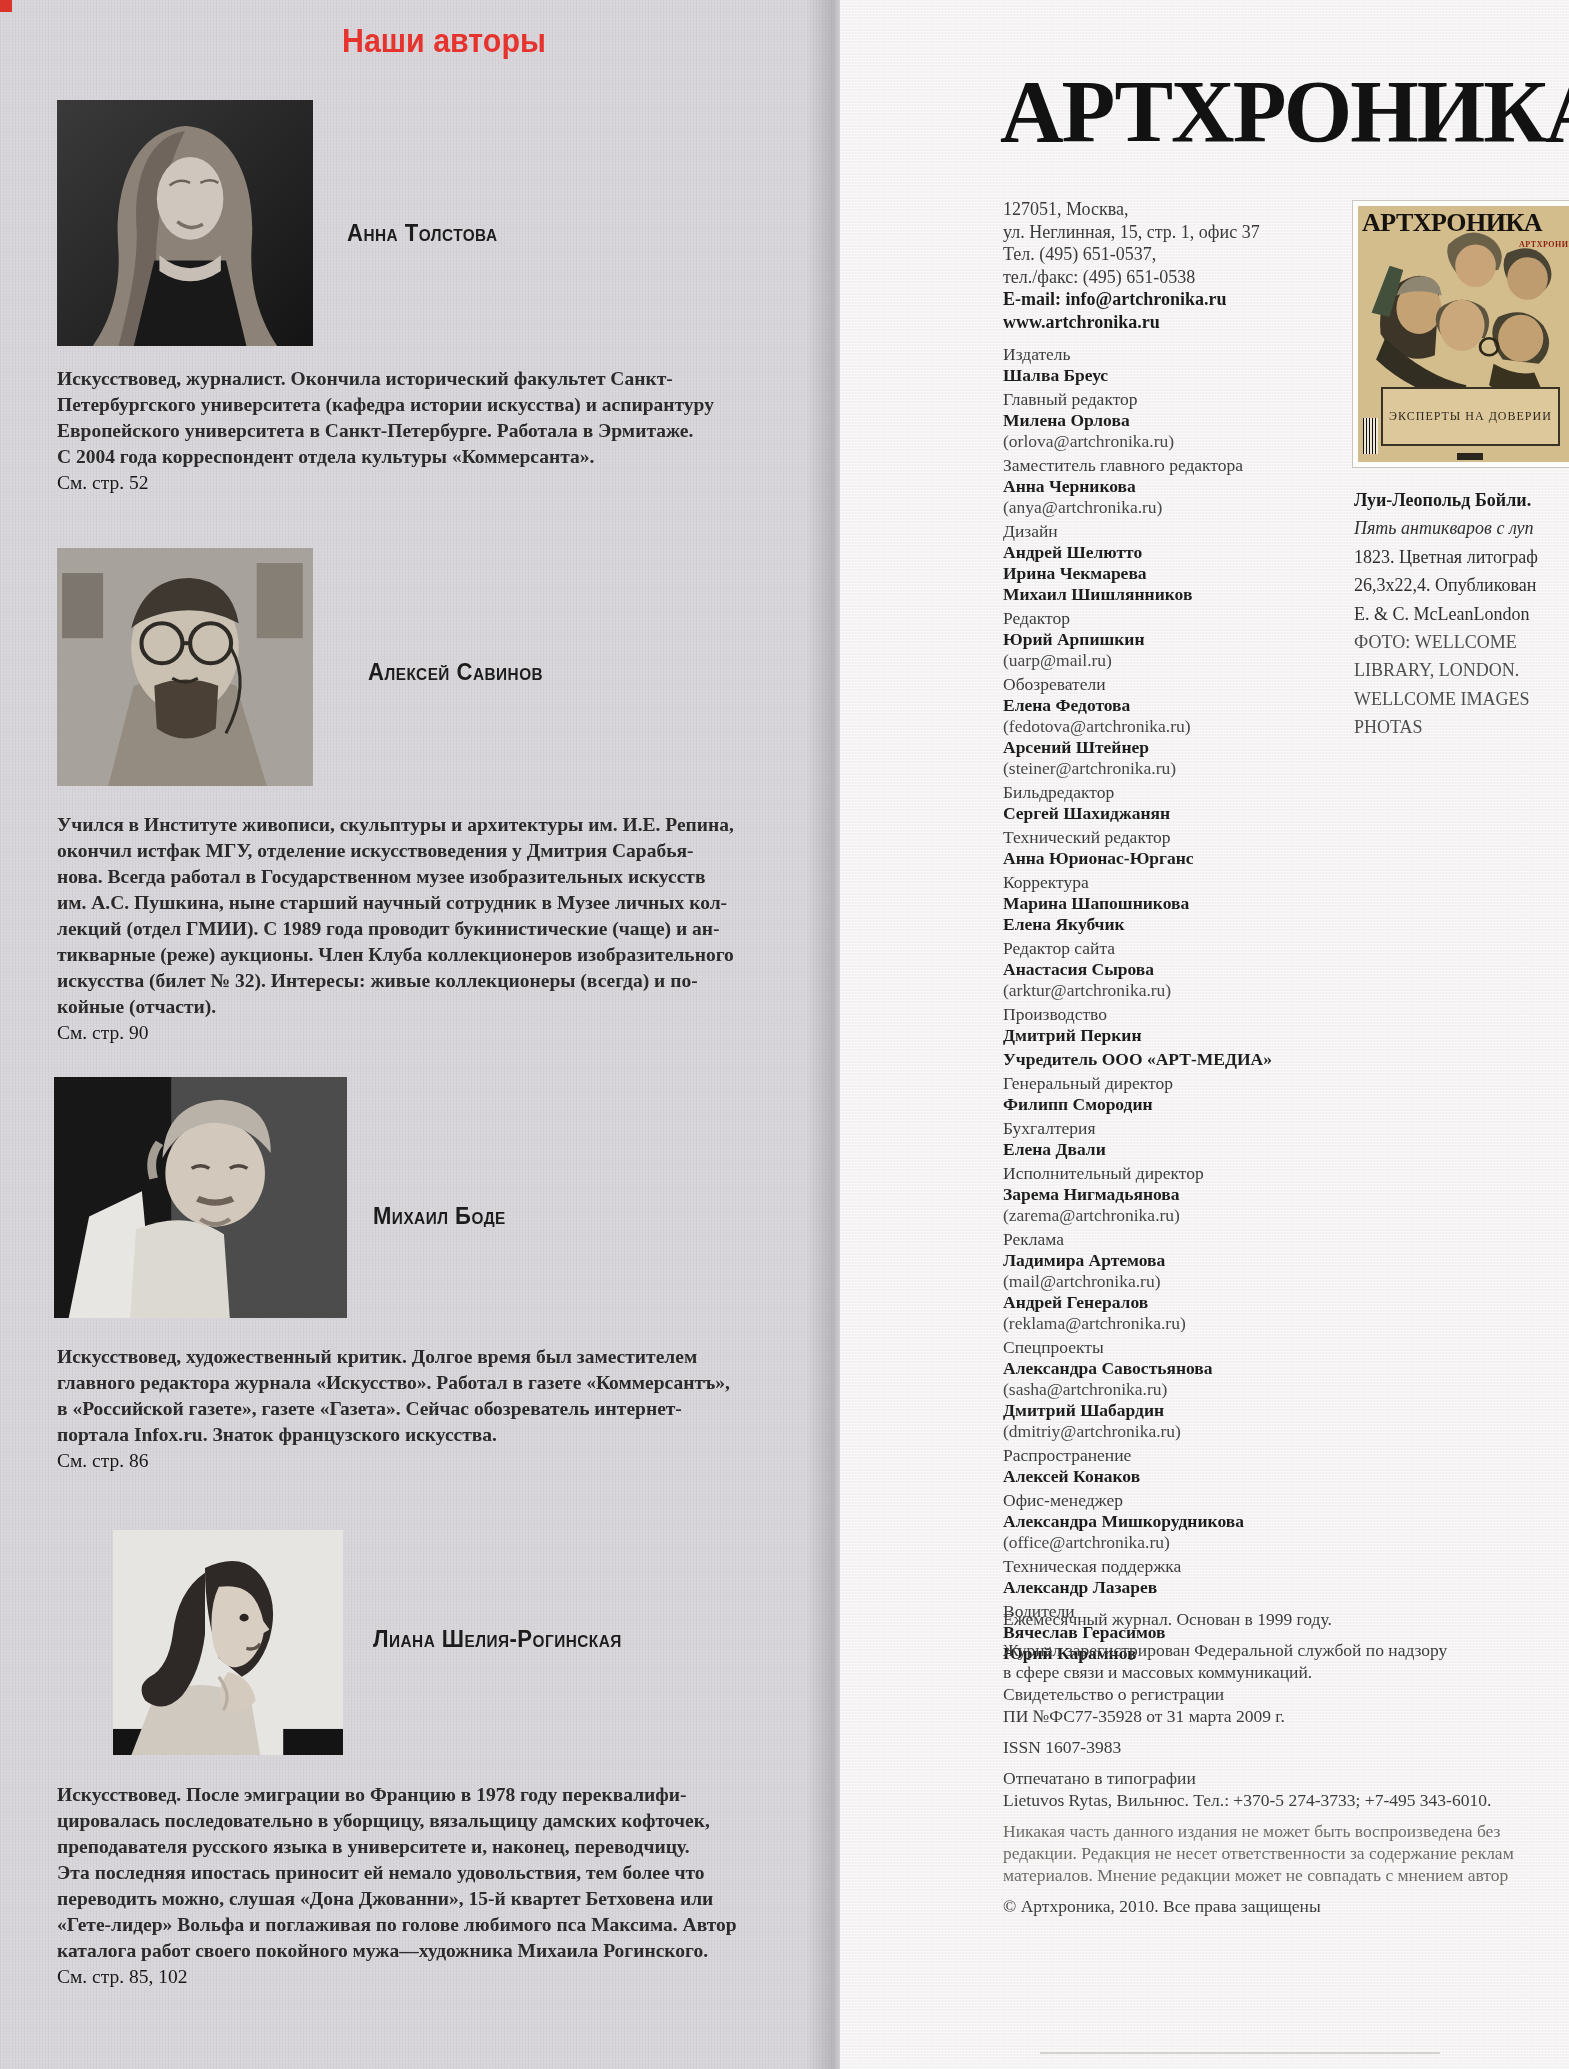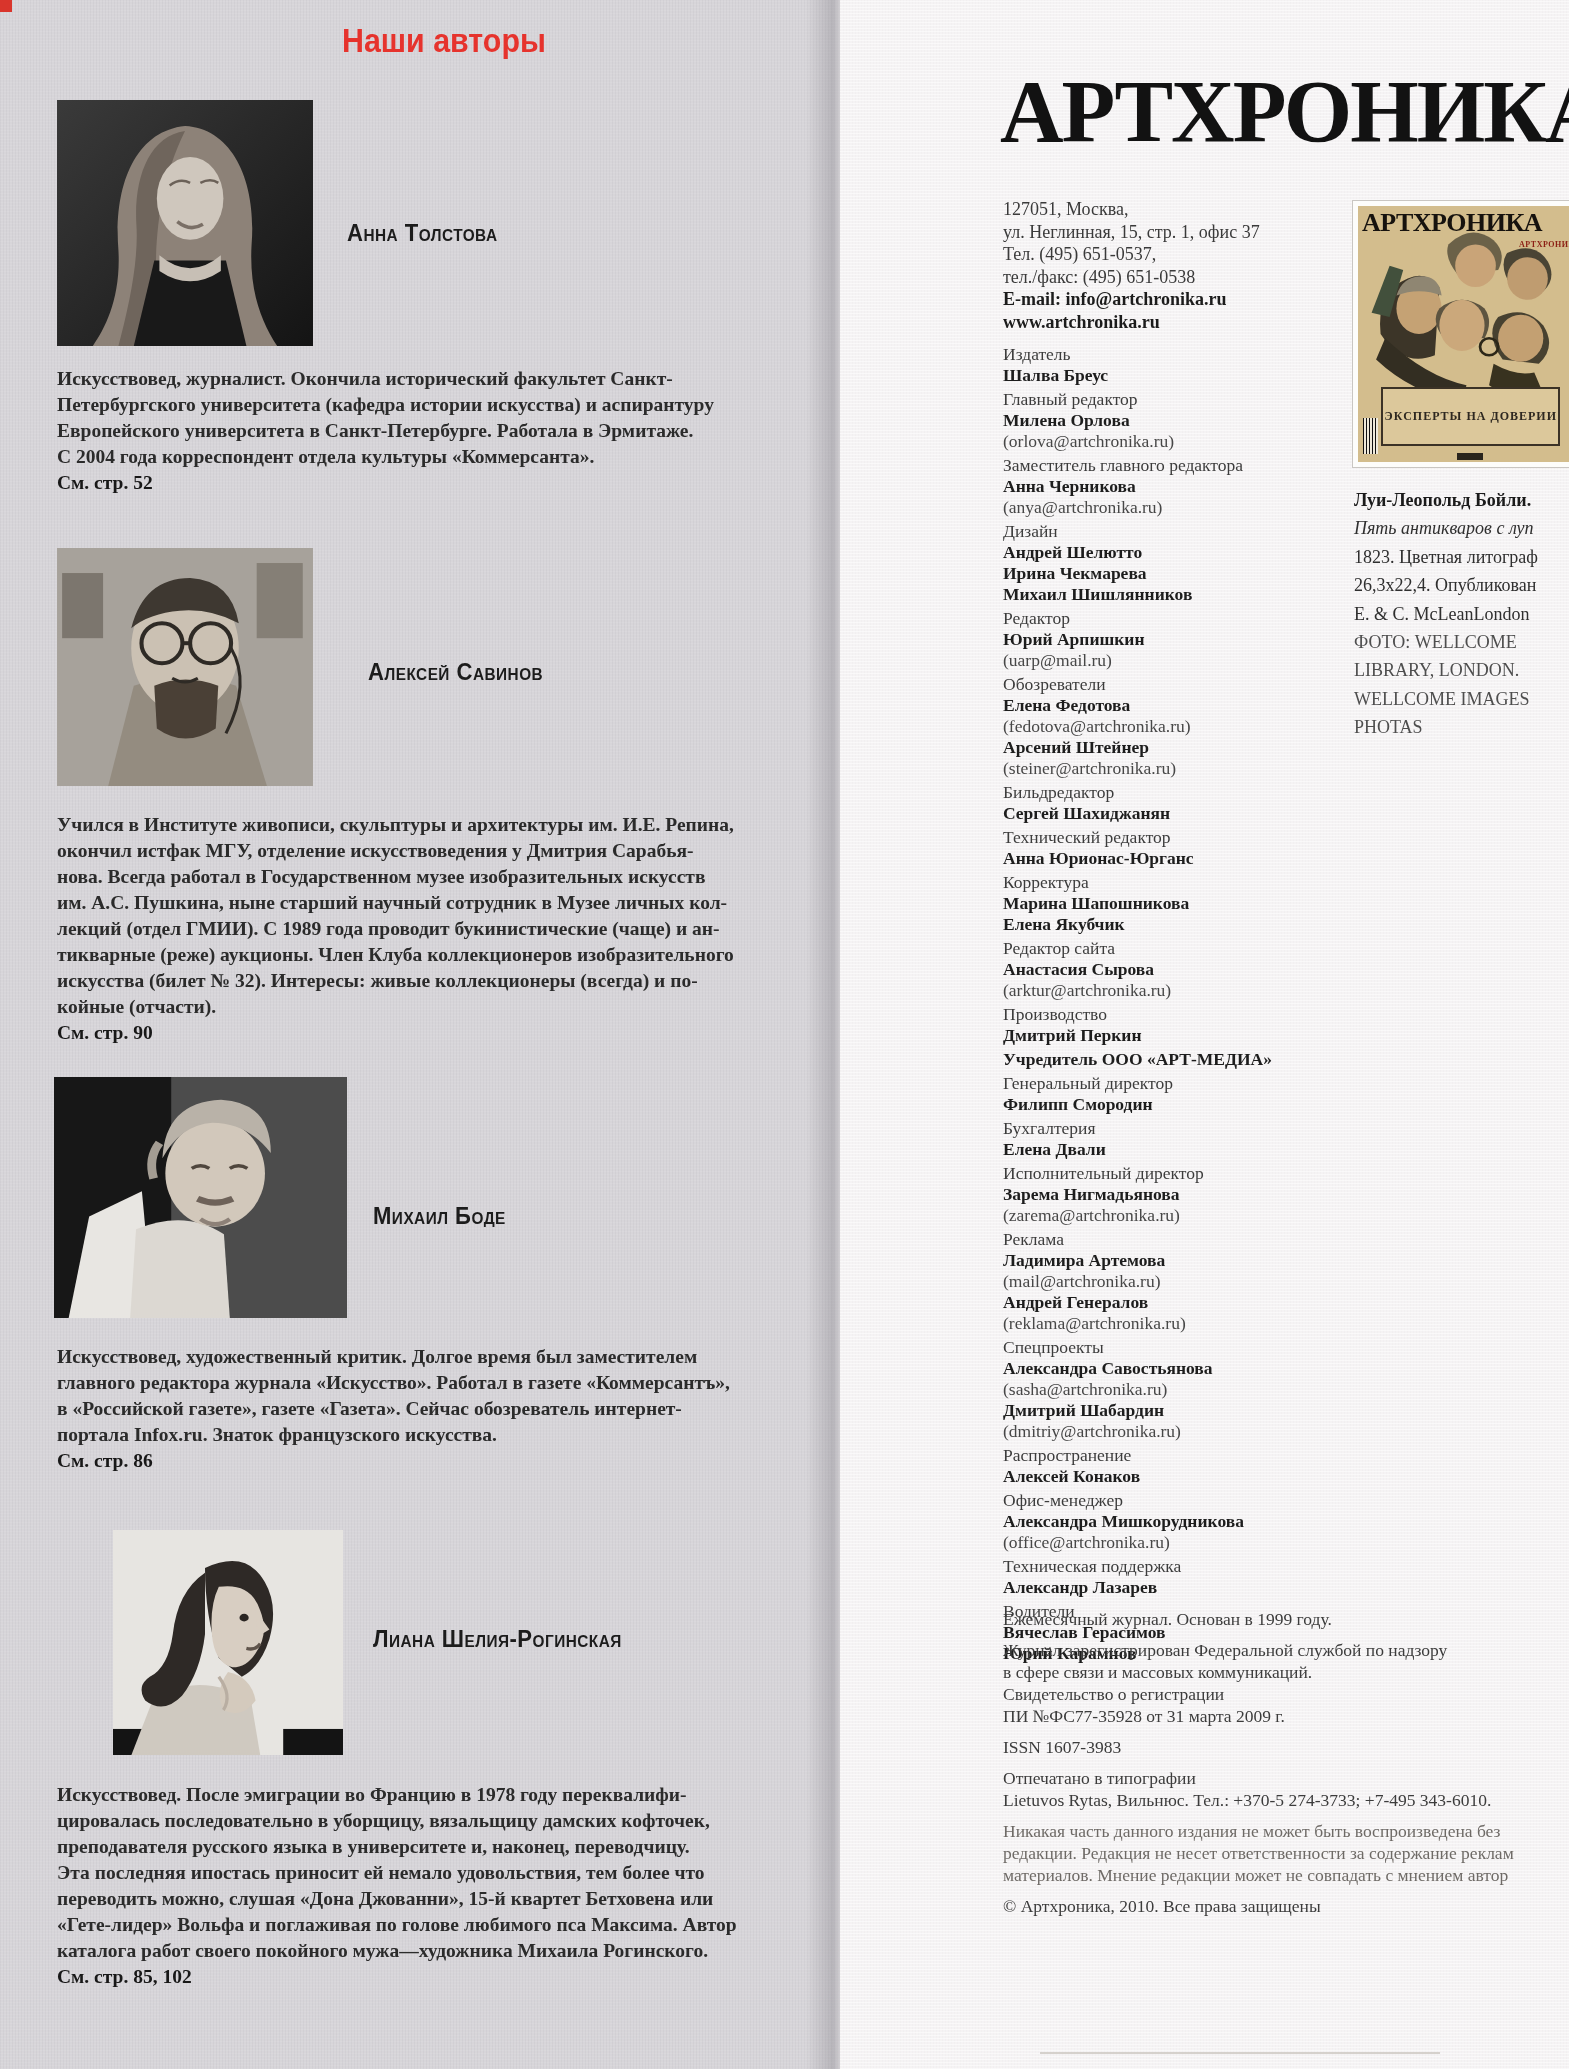--- a/index.html
+++ b/index.html
@@ -30,21 +30,21 @@
     font-weight:700;font-size:23px;color:#1c1c1c;font-variant:small-caps;
     letter-spacing:.5px;white-space:nowrap;transform:scaleX(.96);transform-origin:left top;}
   .name-1{left:347px;top:220px;}
   .name-2{left:368px;top:659px;}
   .name-3{left:373px;top:1203px;}
   .name-4{left:373px;top:1626px;}
 
   .bio{position:absolute;left:57px;width:770px;font-size:19.5px;line-height:26px;
     color:#2b2b2b;}
   .bio .bio-text{white-space:pre-line;font-weight:bold;}
-  .bio .see-page{font-weight:700;color:#181818;}
+  .bio .see-page{font-weight:400;color:#181818;}
   .bio-1{top:366px;} .bio-2{top:812px;} .bio-3{top:1344px;} .bio-4{top:1782px;}
 
   
   .gutter{position:absolute;left:806px;top:0;width:60px;height:2069px;
     background:linear-gradient(90deg, rgba(100,97,106,0) 0%, rgba(100,97,106,.28) 45%,
       rgba(245,243,244,.9) 72%, rgba(245,243,244,0) 100%);}
 
   
   .right-page{position:absolute;left:840px;top:0;width:729px;height:2069px;
     background:#f5f3f4;
@@ -77,21 +77,21 @@
   .cover{position:absolute;left:512px;top:200px;width:238px;height:268px;
     background:#fdfdfb;border:1px solid #c9c6c2;padding:5px;box-sizing:border-box;}
   .cover-art{position:relative;width:100%;height:100%;background:#d3bd8d;overflow:hidden;}
   .cover-art svg{position:absolute;inset:0;width:100%;height:100%;}
   .cover-title{position:absolute;left:4px;top:2px;font-weight:900;font-size:26px;
     letter-spacing:-.5px;color:#16120e;white-space:nowrap;}
   .cover-subtitle{position:absolute;right:3px;top:34px;font-weight:700;font-size:8px;
     color:#8c1f14;letter-spacing:.5px;}
   .cover-banner{position:absolute;left:10%;bottom:16px;width:76%;
     border:2px solid #3b3226;background:#dcc89b;color:#2e2820;text-align:center;
-    font-size:12px;font-weight:700;letter-spacing:1px;padding:20px 2px;white-space:nowrap;}
+    font-size:12px;font-weight:400;letter-spacing:1px;padding:20px 2px;white-space:nowrap;}
   .cover-barcode{position:absolute;left:5px;bottom:8px;width:15px;height:36px;
     background:repeating-linear-gradient(90deg,#111 0 1px,#efe9da 1px 3px);}
   .cover-pagebox{position:absolute;left:44%;bottom:2px;width:26px;height:7px;background:#2a251d;}
 
   .cover-caption{position:absolute;left:514px;top:486px;font-size:18px;line-height:28.4px;color:#2f2f2f;}
   .cap-line{white-space:nowrap;}
   .cap-line.cap-b{font-weight:700;color:#1b1b1b;}
   .cap-line.cap-i{font-style:italic;}
   .cap-line.cap-g{color:#4e4e4e;}
 

